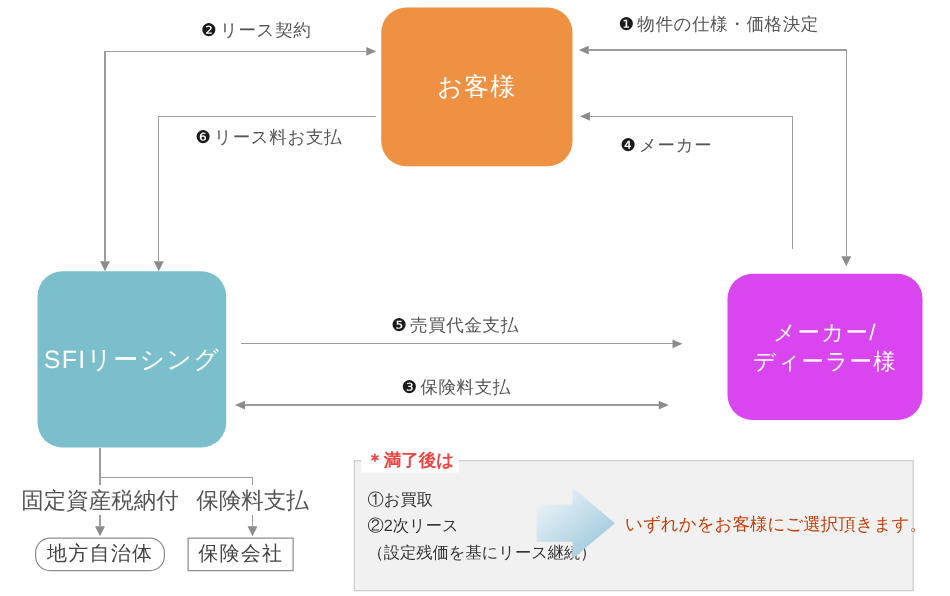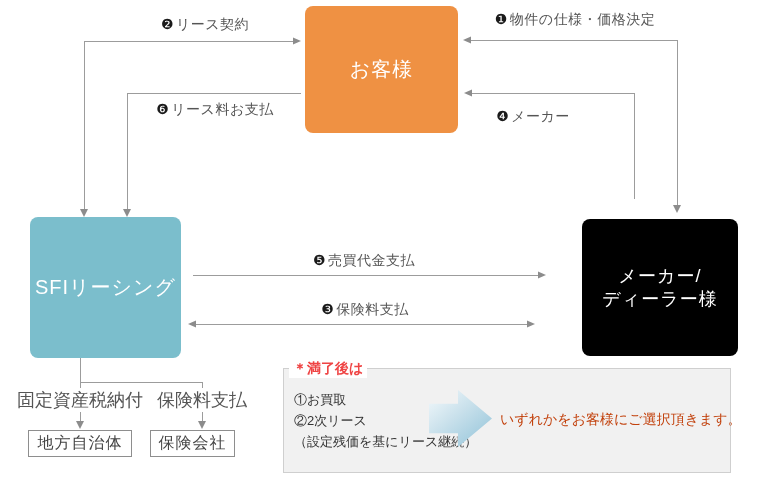--- a/index.html
+++ b/index.html
@@ -5,42 +5,42 @@
   html,body{margin:0;padding:0;background:#fff;}
   .stage{
     position:relative;width:760px;height:477px;background:#ffffff;overflow:hidden;
     font-family:Liberation Sans, sans-serif;
     padding-left:32px;
   }
   .wires{position:absolute;left:0;top:0;width:760px;height:477px;}
   .wires path{stroke:#9C9C9C;stroke-width:1;fill:none;shape-rendering:crispEdges;}
   .wires polygon{fill:#8C8C8C;stroke:none;}
   .node{
-    position:absolute;border-radius:8px;color:#fff;
+    position:absolute;border-radius:20px;color:#fff;
     display:flex;flex-direction:column;align-items:center;justify-content:center;
     text-align:center;letter-spacing:1px;
   }
   .node-customer{left:305px;top:6px;width:153px;height:127px;background:#EF9143;font-size:20px;}
   .node-lessor{left:30px;top:217px;width:151px;height:141px;background:#7BBECC;font-size:20px;}
-  .node-dealer{left:582px;top:219px;width:156px;height:137px;background:#000000;font-size:18px;line-height:23px;}
+  .node-dealer{left:582px;top:219px;width:156px;height:117px;background:#d946ef;font-size:18px;line-height:23px;}
   .fl{
     position:absolute;transform:translate(-50%,-50%);white-space:nowrap;
     font-size:14px;color:#555;letter-spacing:0.5px;
   }
   .fl .fn{color:#1a1a1a;margin-right:2px;}
   .oblabel{
     position:absolute;transform:translate(-50%,-50%);background:#fff;padding:0 2px;
     font-size:18px;color:#555;white-space:nowrap;
   }
   .obbox{
     position:absolute;border:1px solid #8E8E8E;background:#fff;box-sizing:border-box;
     display:flex;align-items:center;justify-content:center;font-size:16px;color:#444;
     letter-spacing:1px;white-space:nowrap;
   }
-  .obbox-municipality{left:28px;top:430px;width:104px;height:27px;}
+  .obbox-municipality{left:28px;top:430px;width:104px;height:27px;border-radius:12px;}
   .obbox-insurer{left:150px;top:430px;width:85px;height:27px;}
   .panel{
     position:absolute;left:283px;top:368px;width:448px;height:105px;
     background:#F1F1F1;border:1px solid #CFCFCF;box-sizing:border-box;
   }
   .panel-title{
     position:absolute;left:5px;top:-9px;background:#fff;padding:0 4px;
     font-weight:bold;font-size:14px;color:#ef4444;white-space:nowrap;
   }
   .panel-items{

